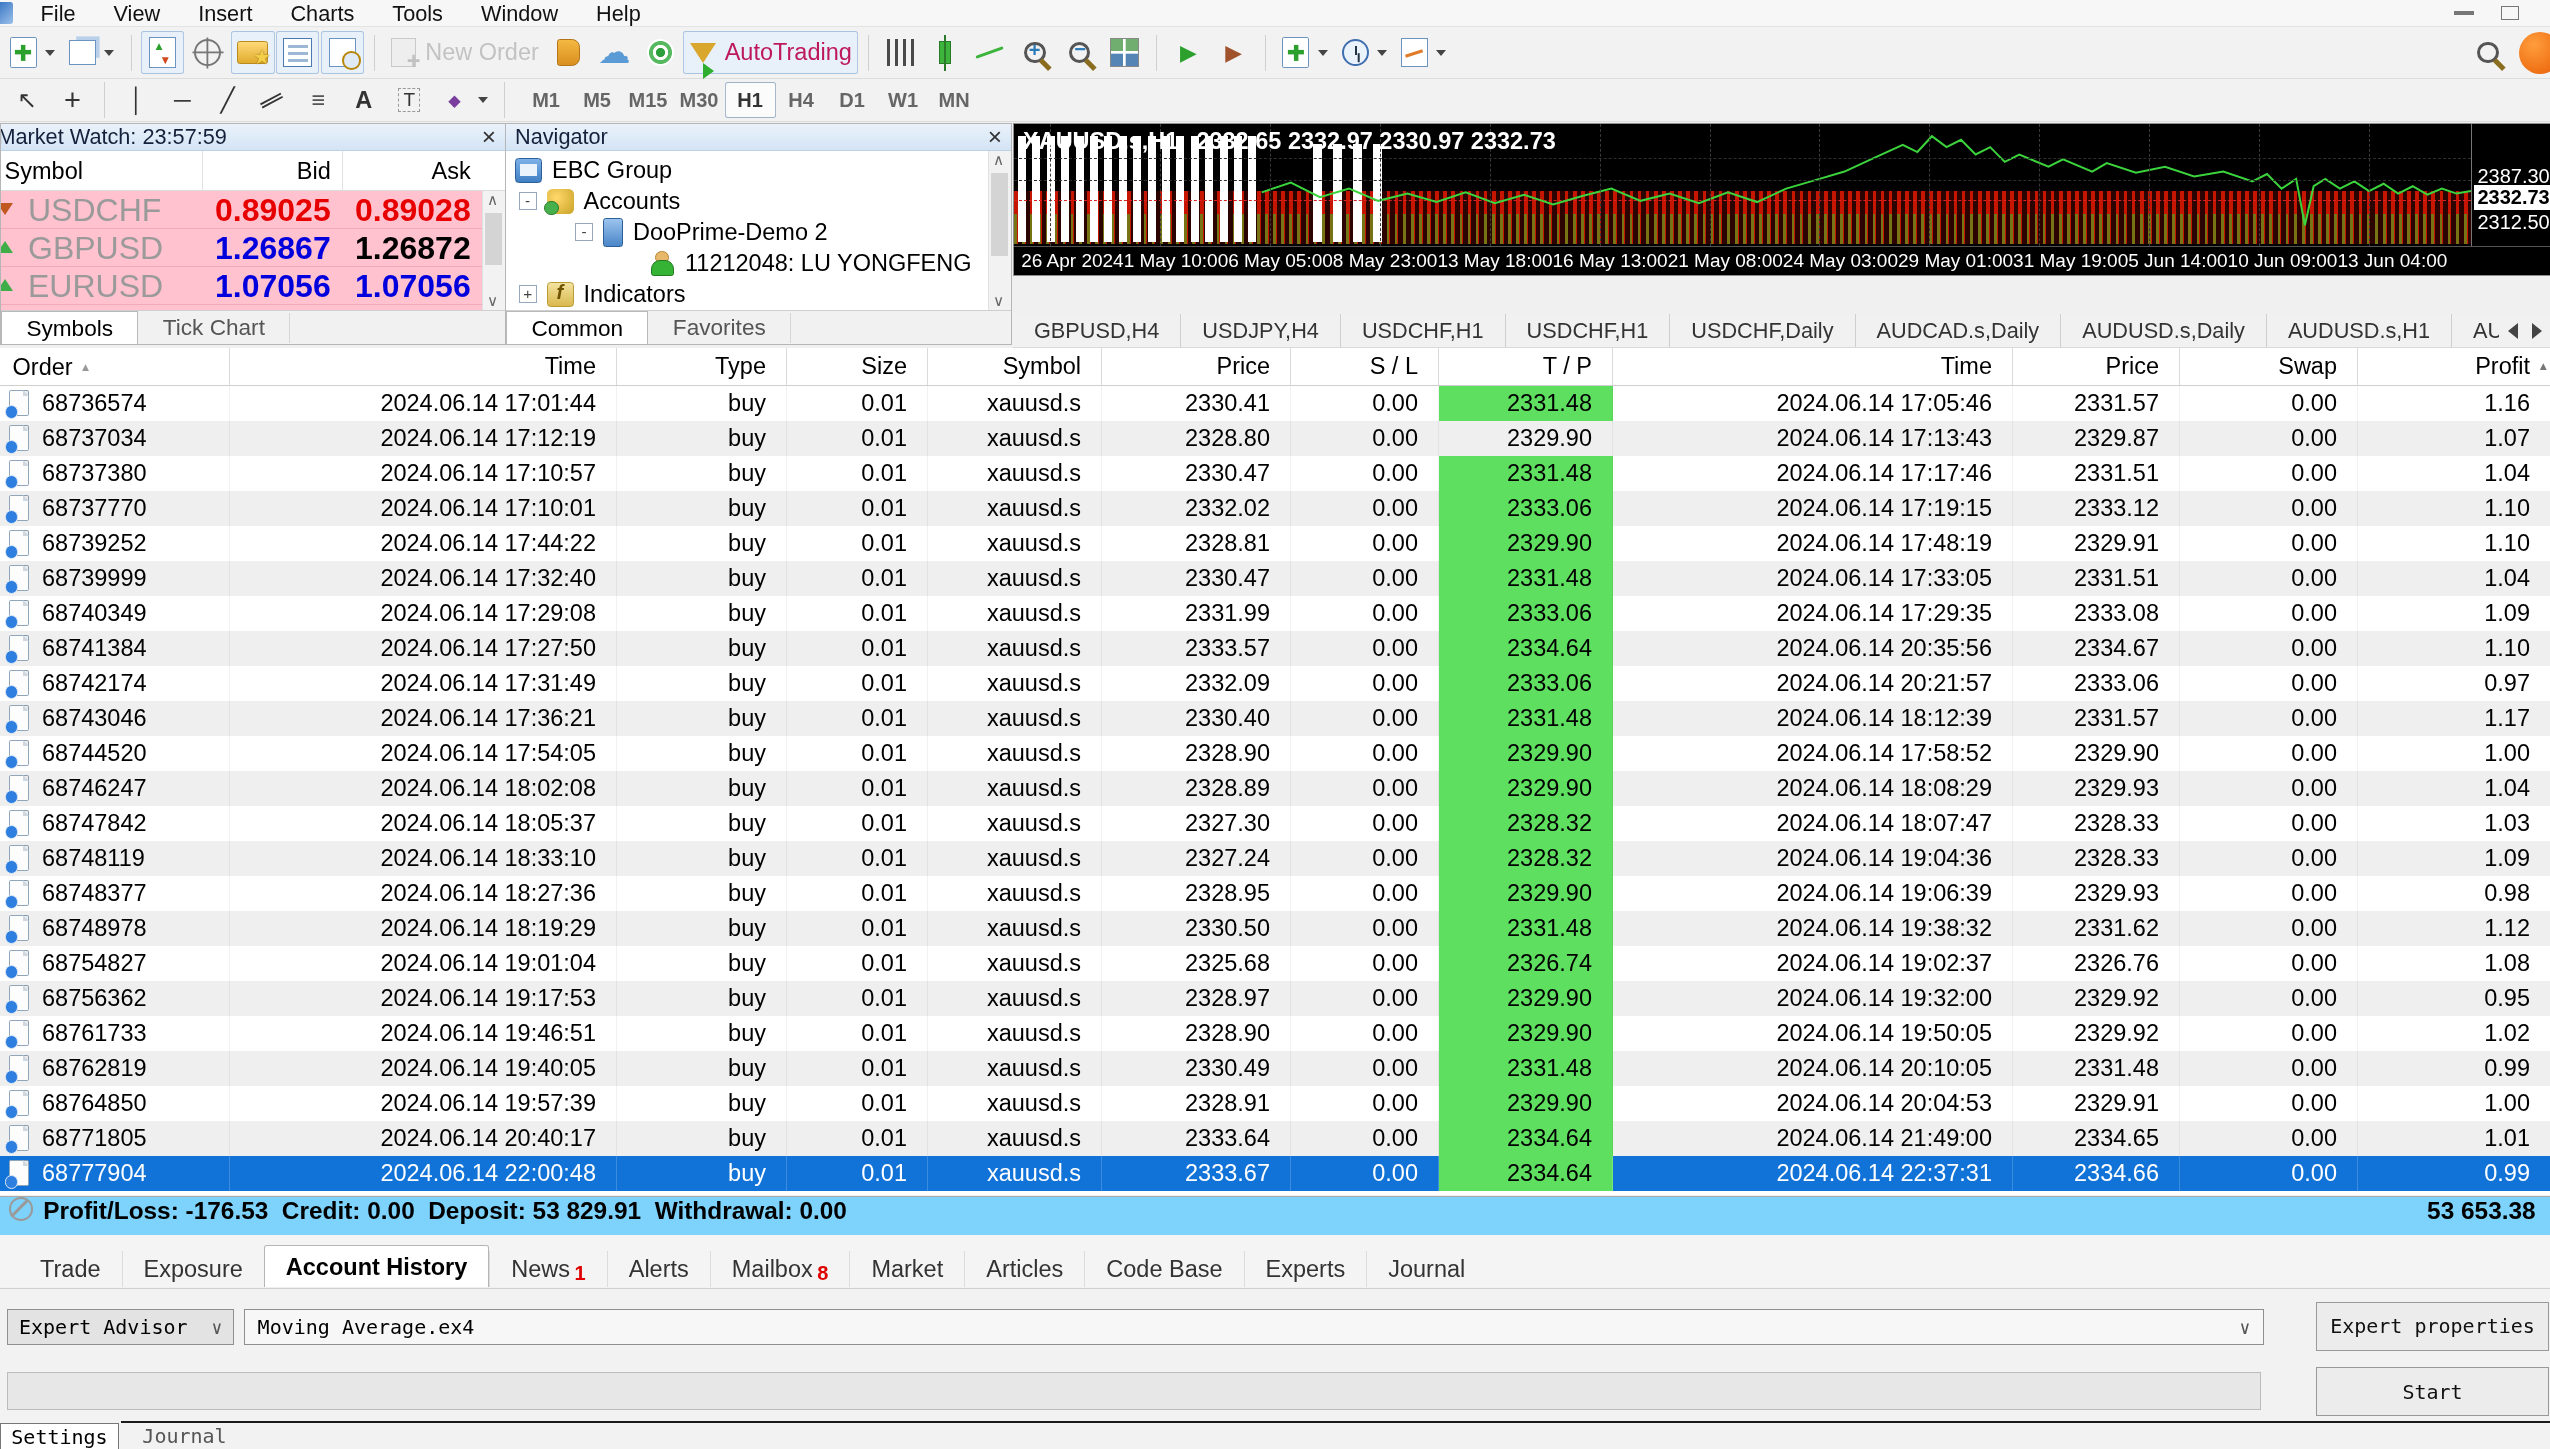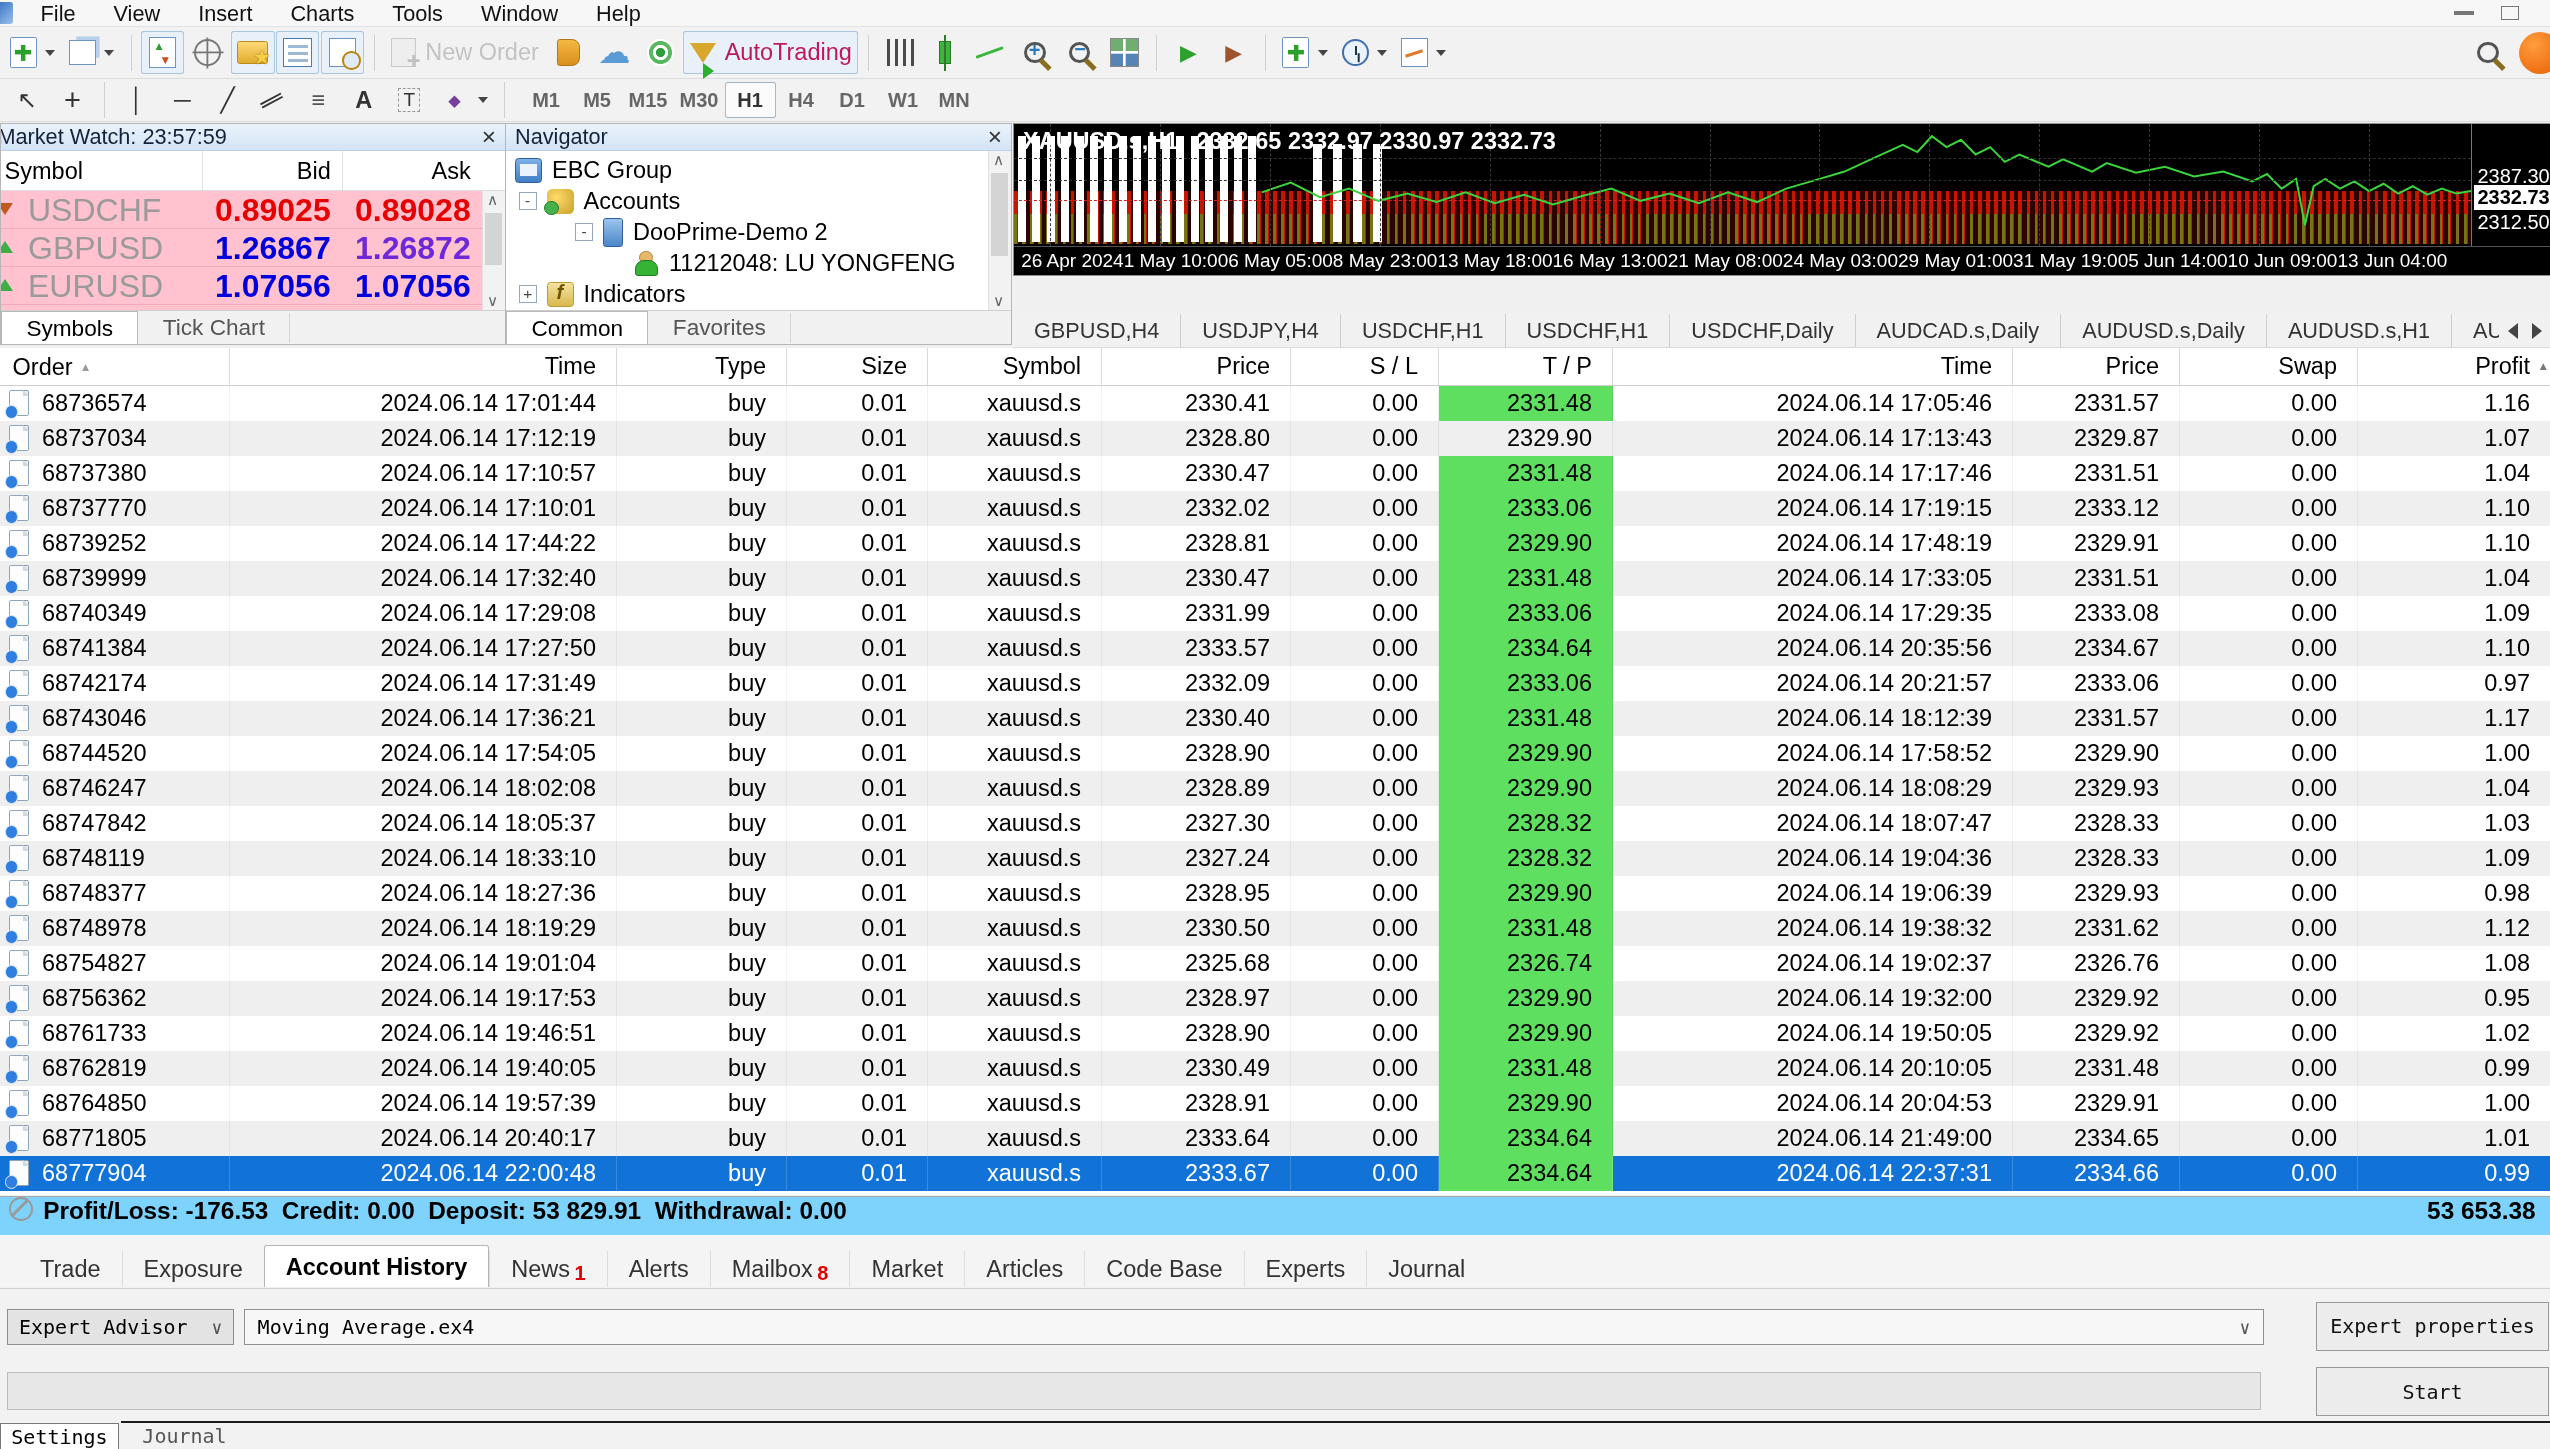--- a/index.html
+++ b/index.html
@@ -378,21 +378,21 @@
         <div class="mw-row">
           <span class="mw-arrow down"></span>
           <span class="mw-sym">USDCHF</span>
           <span class="mw-val" style="color: rgb(230, 0, 0);">0.89025</span>
           <span class="mw-val" style="color: rgb(230, 0, 0);">0.89028</span>
         </div>
         <div class="mw-row">
           <span class="mw-arrow up"></span>
           <span class="mw-sym">GBPUSD</span>
           <span class="mw-val" style="color: rgb(0, 0, 221);">1.26867</span>
-          <span class="mw-val" style="color: #6d28d9;">1.26872</span>
+          <span class="mw-val" style="color: #000000;">1.26872</span>
         </div>
         <div class="mw-row">
           <span class="mw-arrow up"></span>
           <span class="mw-sym">EURUSD</span>
           <span class="mw-val" style="color: rgb(0, 0, 221);">1.07056</span>
           <span class="mw-val" style="color: rgb(0, 0, 221);">1.07056</span>
         </div>
       </div>
     <div class="mw-strip"></div>
     <div class="vsb">
@@ -420,21 +420,21 @@
       <div class="nv-row" style="padding-left: 12.6px;">
         <span class="exp">-</span>
         <span class="nvic nv-acc"></span>
         <span class="nv-label">Accounts</span>
       </div>
       <div class="nv-row" style="padding-left: 69px;">
         <span class="exp">-</span>
         <span class="nvic nv-srv"></span>
         <span class="nv-label">DooPrime-Demo 2</span>
       </div>
-      <div class="nv-row" style="padding-left: 126px;">
+      <div class="nv-row" style="padding-left: 126px; justify-content: center;">
         <span class="nvic nv-usr"></span>
         <span class="nv-label">11212048: LU YONGFENG</span>
       </div>
       <div class="nv-row" style="padding-left: 12.6px;">
         <span class="exp">+</span>
         <span class="nvic nv-ind"></span>
         <span class="nv-label">Indicators</span>
       </div>
     </div>
   <div class="vsb full" style="top:27px;bottom:34px;">

